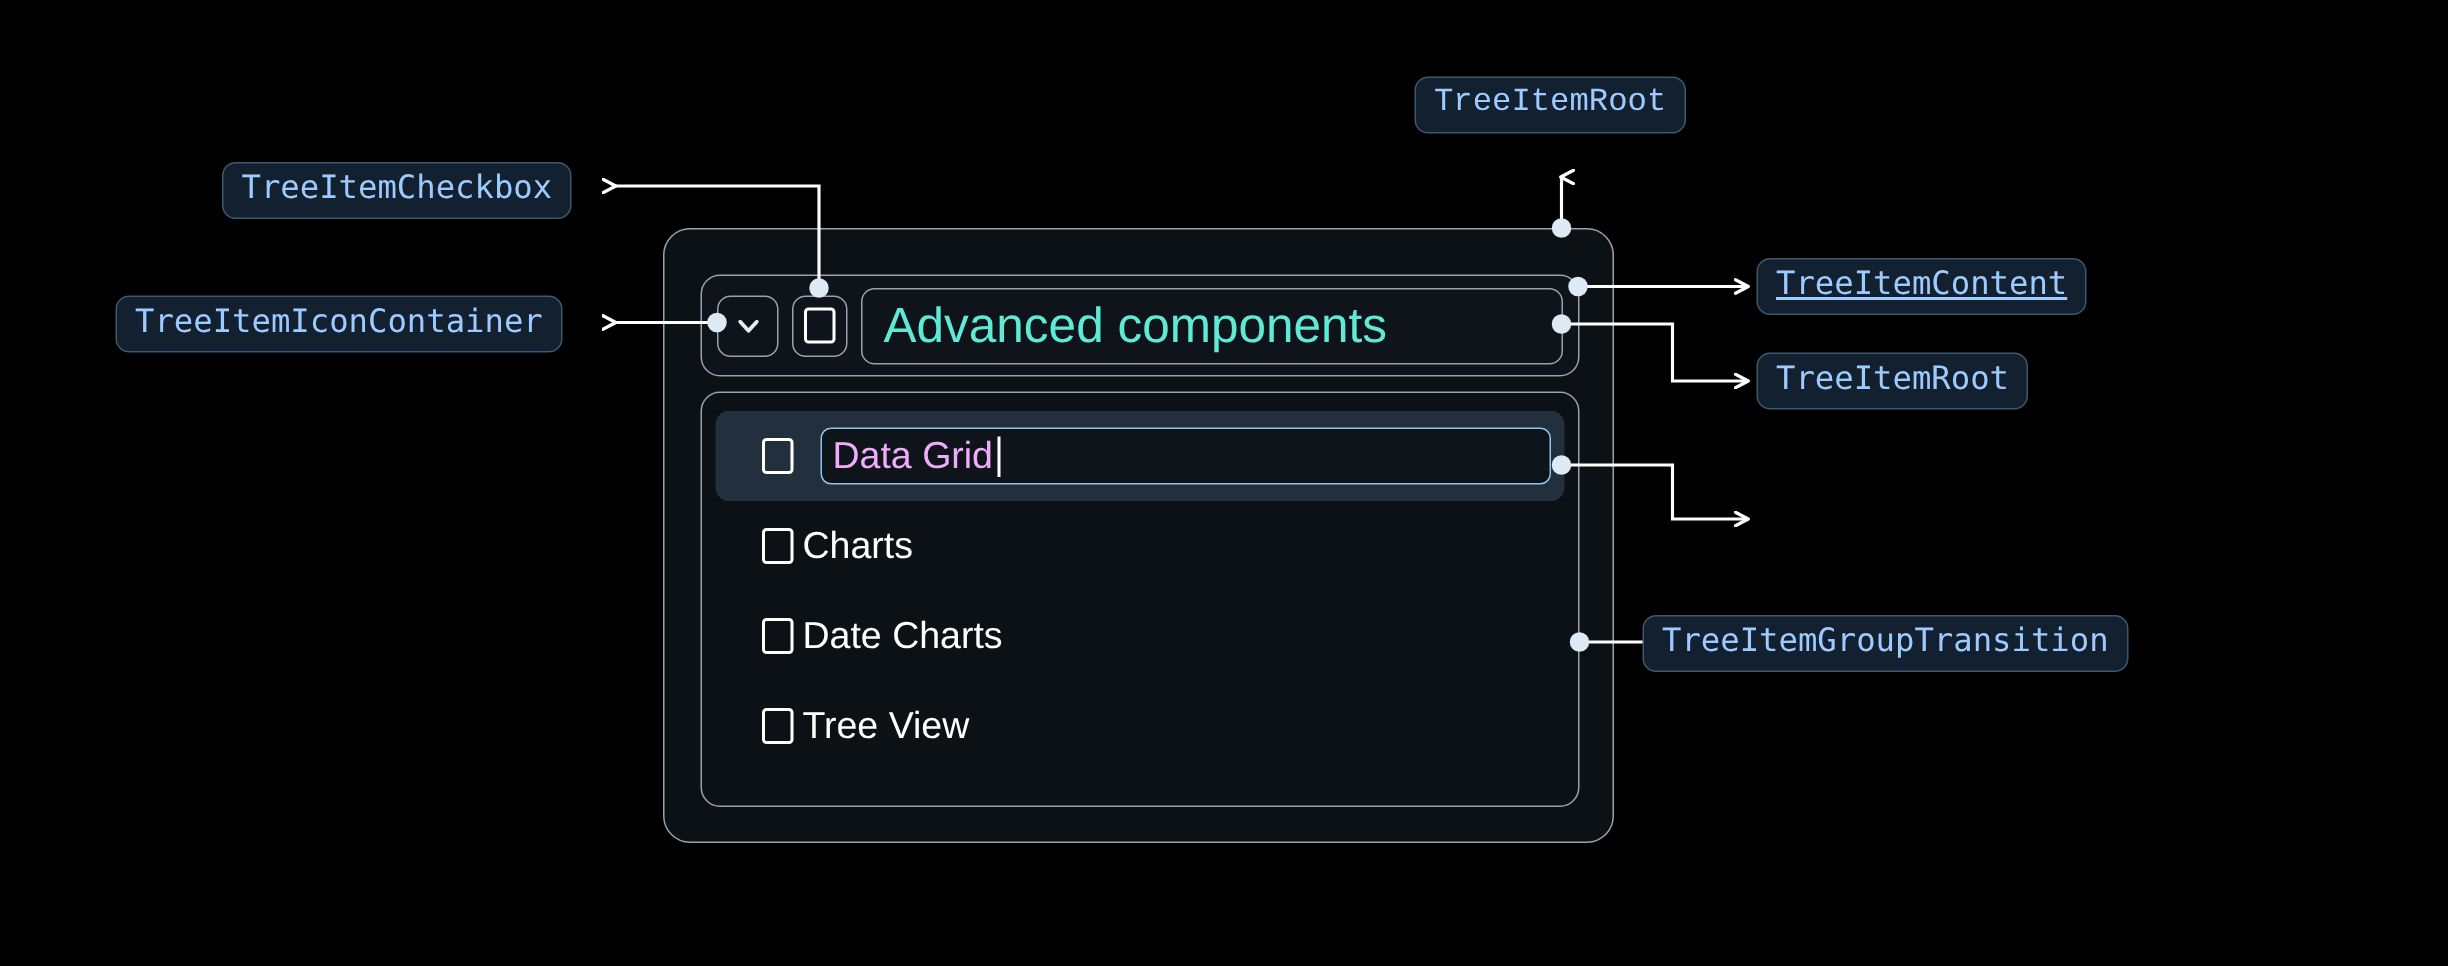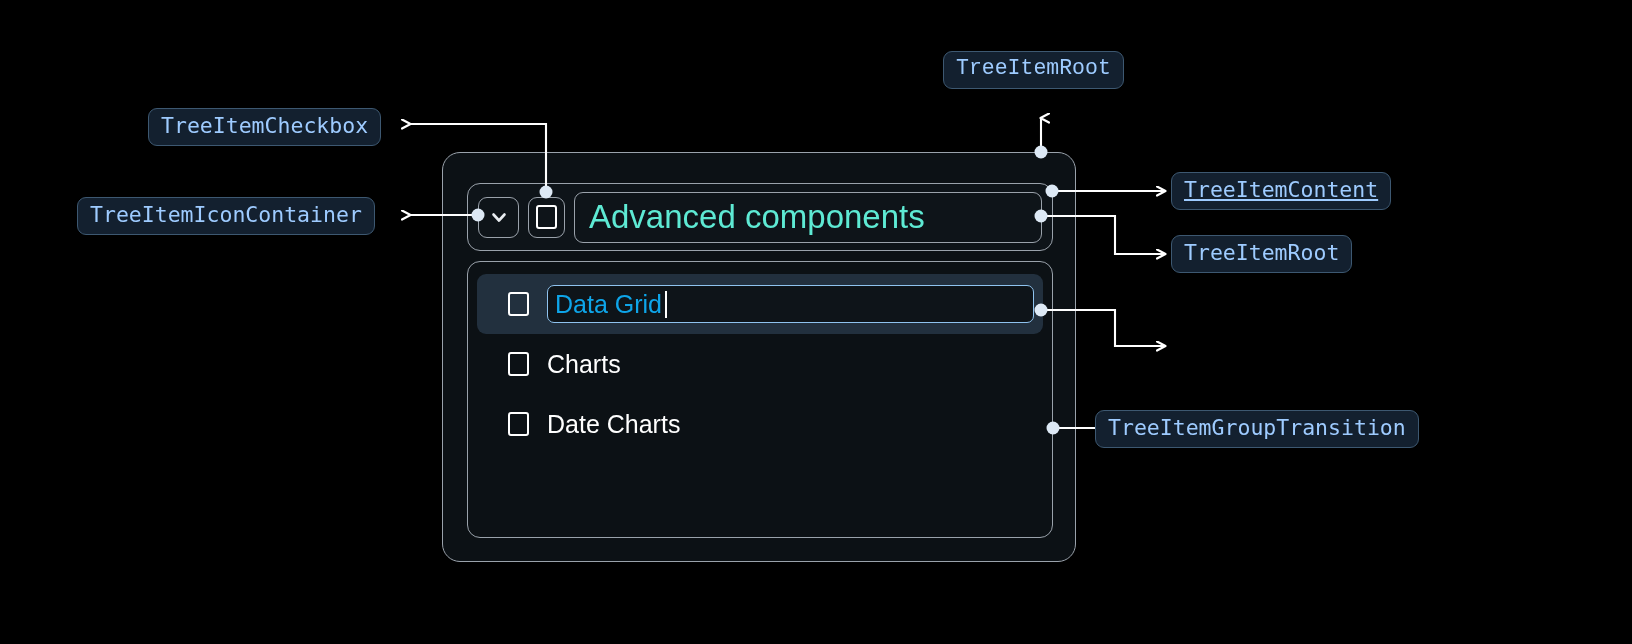--- a/index.html
+++ b/index.html
@@ -149,38 +149,38 @@
 
   .child-cb {
     width: 21px;
     height: 24px;
     border: 2.4px solid #ffffff;
     border-radius: 3px;
     flex: 0 0 auto;
   }
 
   .child-text {
-    margin-left: 18px;
+    margin-left: 6px;
     color: #ffffff;
     font-size: 25px;
     font-family: "Liberation Sans", sans-serif;
   }
 
   .label-input {
     margin-left: 18px;
     flex: 1 1 auto;
     height: 38px;
     margin-right: 9px;
     background: #0e1419;
     border: 1.6px solid #8fc3ef;
     border-radius: 7px;
     display: flex;
     align-items: center;
     padding-left: 7px;
-    color: #0ea5e9;
+    color: #f0abfc;
     font-size: 25px;
     font-family: "Liberation Sans", sans-serif;
   }
 
   .caret {
     display: inline-block;
     width: 1.6px;
     height: 27px;
     background: #ffffff;
     margin-left: 3px;
@@ -289,17 +289,21 @@
       <div class="child-row">
         <span class="child-cb"></span>
         <span class="child-text">Charts</span>
       </div>
 
       <div class="child-row">
         <span class="child-cb"></span>
         <span class="child-text">Date Charts</span>
       </div>
 
+      <div class="child-row">
+        <span class="child-cb"></span>
+        <span class="child-text">Tree View</span>
+      </div>
 
     </div>
   </div>
 
 </div>
 
 </body></html>

